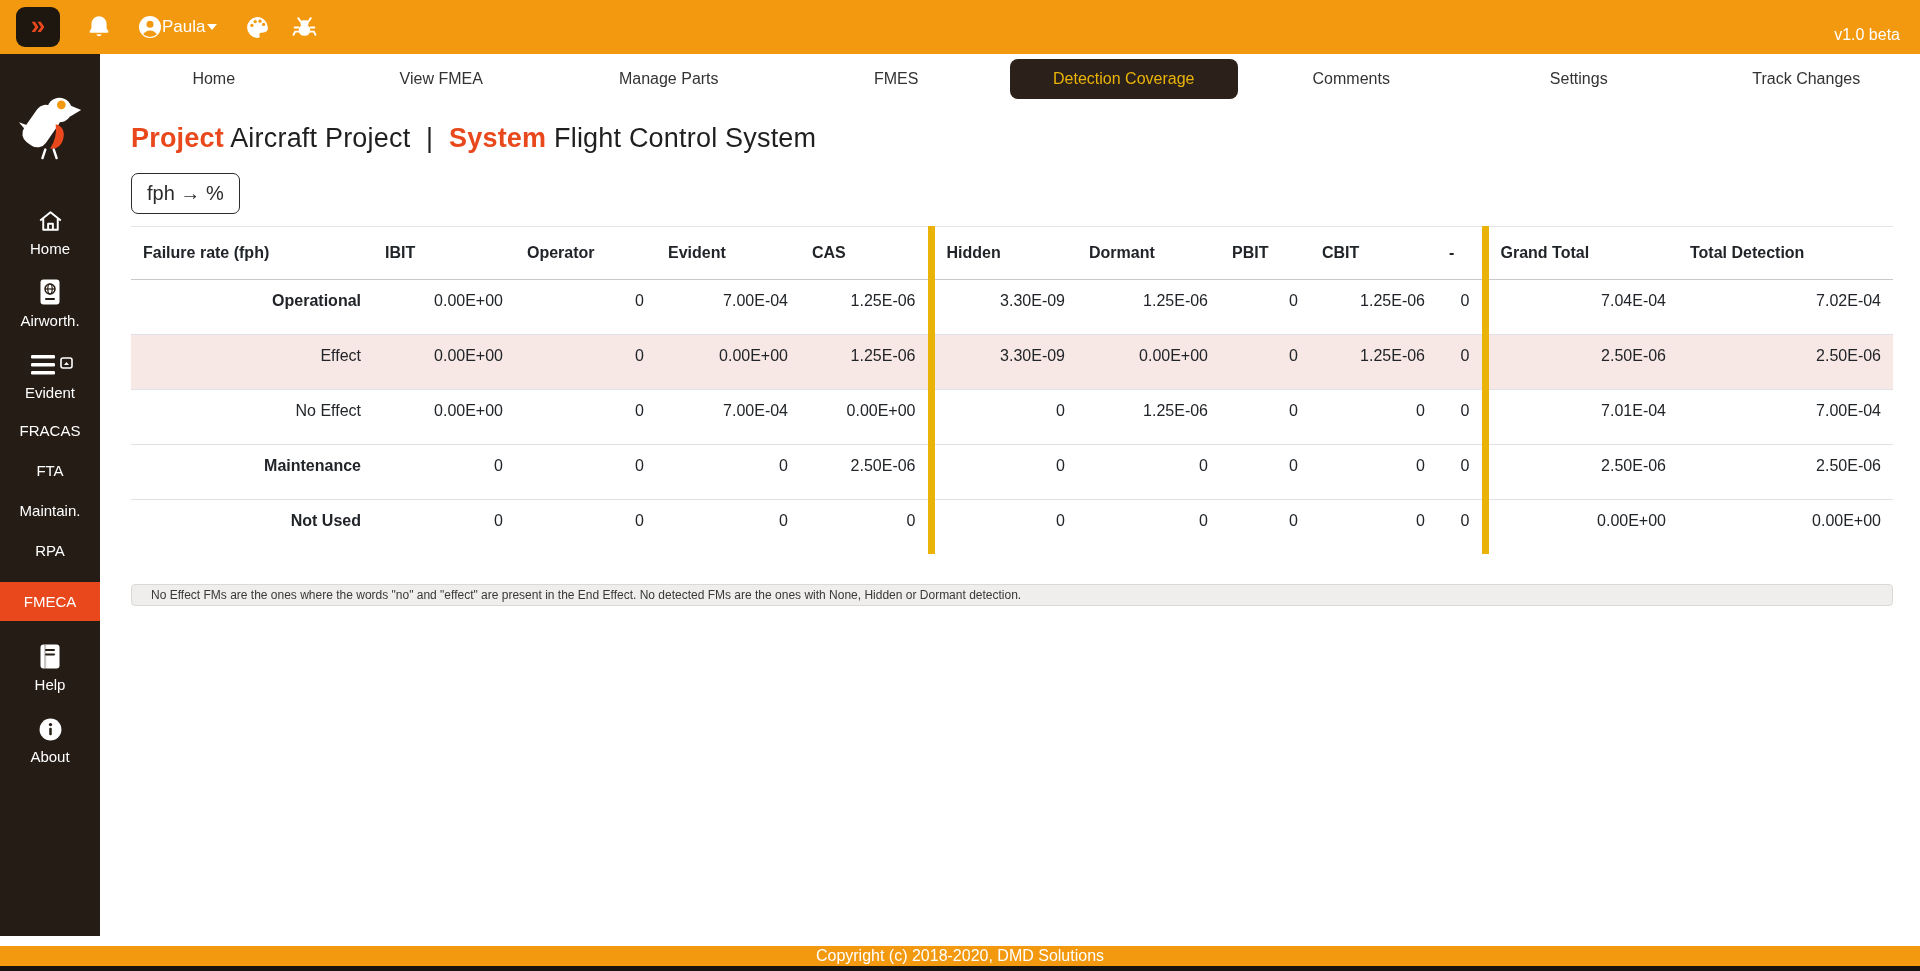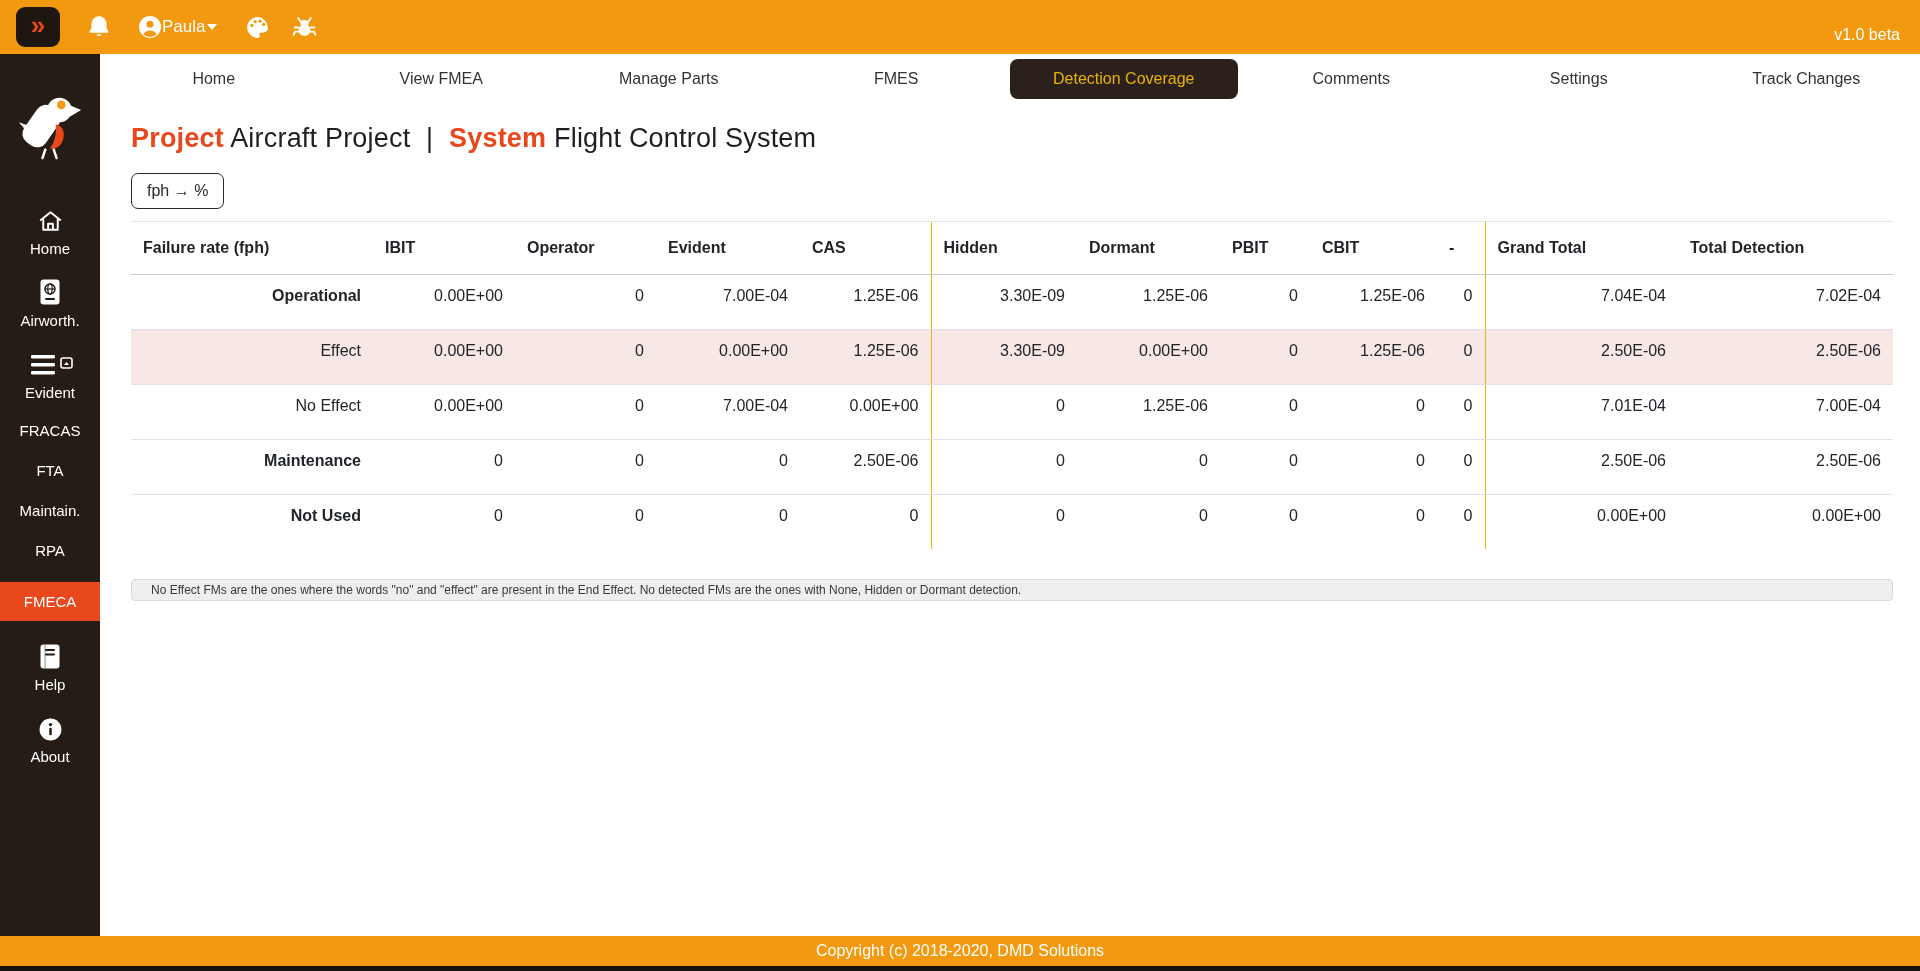--- a/index.html
+++ b/index.html
@@ -37,37 +37,37 @@
   
   .main{position:absolute;left:100px;top:54px;right:0;bottom:35px;background:#fff;overflow:hidden;}
   .tabs{height:50px;display:flex;padding-top:5px;box-sizing:border-box;}
   .tab{flex:1;display:flex;align-items:center;justify-content:center;height:40px;
     font-size:16px;color:#333;cursor:pointer;border-radius:8px;}
   .tab.active{background:var(--activetab);color:#eab308;}
   .page-title{margin:19px 0 0 31px;font-size:27px;color:#1f1f1f;font-weight:500;letter-spacing:.2px;}
   .page-title .accent{color:var(--accent);font-weight:800;}
   .page-title .sep{margin:0 8px;}
   .fph-btn{margin:19px 0 0 31px;display:inline-block;padding:8px 15px;border:1px solid #2b2b2b;
-    border-radius:7px;background:#fff;font-size:16px;color:#2b2b2b;cursor:pointer;
+    border-radius:7px;background:#fff;font-size:20px;color:#2b2b2b;cursor:pointer;
     font-family:"Liberation Sans", sans-serif;}
   
   .table-wrap{margin:12px 27px 0 31px;}
   table{width:100%;border-collapse:collapse;table-layout:fixed;font-size:16px;color:#212529;}
   thead th{text-align:left;font-weight:bold;padding:17px 12px;border-top:1px solid #e3e6e9;
     border-bottom:1px solid #c6cacd;}
   tbody td{text-align:right;padding:12px 12px 24px 12px;border-bottom:1px solid #dee2e6;}
   tbody tr:last-child td{border-bottom:none;}
-  th.vline,td.vline{border-left:1px solid #eab308;}
+  th.vline,td.vline{border-left:7px solid #eab308;}
   tr.hl td{background:var(--hl);}
   td.rowlabel.bold{font-weight:bold;}
   
   .note{margin:30px 27px 0 31px;background:#EFEEED;border:1px solid #DBD9D7;border-radius:4px;
     padding:3px 19px;font-size:12px;color:#383838;}
   
-  .footer{position:absolute;left:0;right:0;bottom:5px;height:30px;background:var(--topbar);
+  .footer{position:absolute;left:0;right:0;bottom:5px;height:20px;background:var(--topbar);
     display:flex;align-items:center;justify-content:center;color:#fff;font-size:16px;z-index:6;}
   .bottom-strip{position:absolute;left:0;right:0;bottom:0;height:5px;background:#161210;z-index:6;}
 </style>
 </head>
 <body style="--topbar: #F2990F; --accent: #E8481C; --sidebar: #251C15; --activetab: #2B211A; --hl: #F7E7E5;">
 
 <div class="topbar">
   <div class="expand-btn">»</div>
   <span class="tb-icon tb-bell">
     <svg width="26" height="26" viewBox="0 0 24 24">

